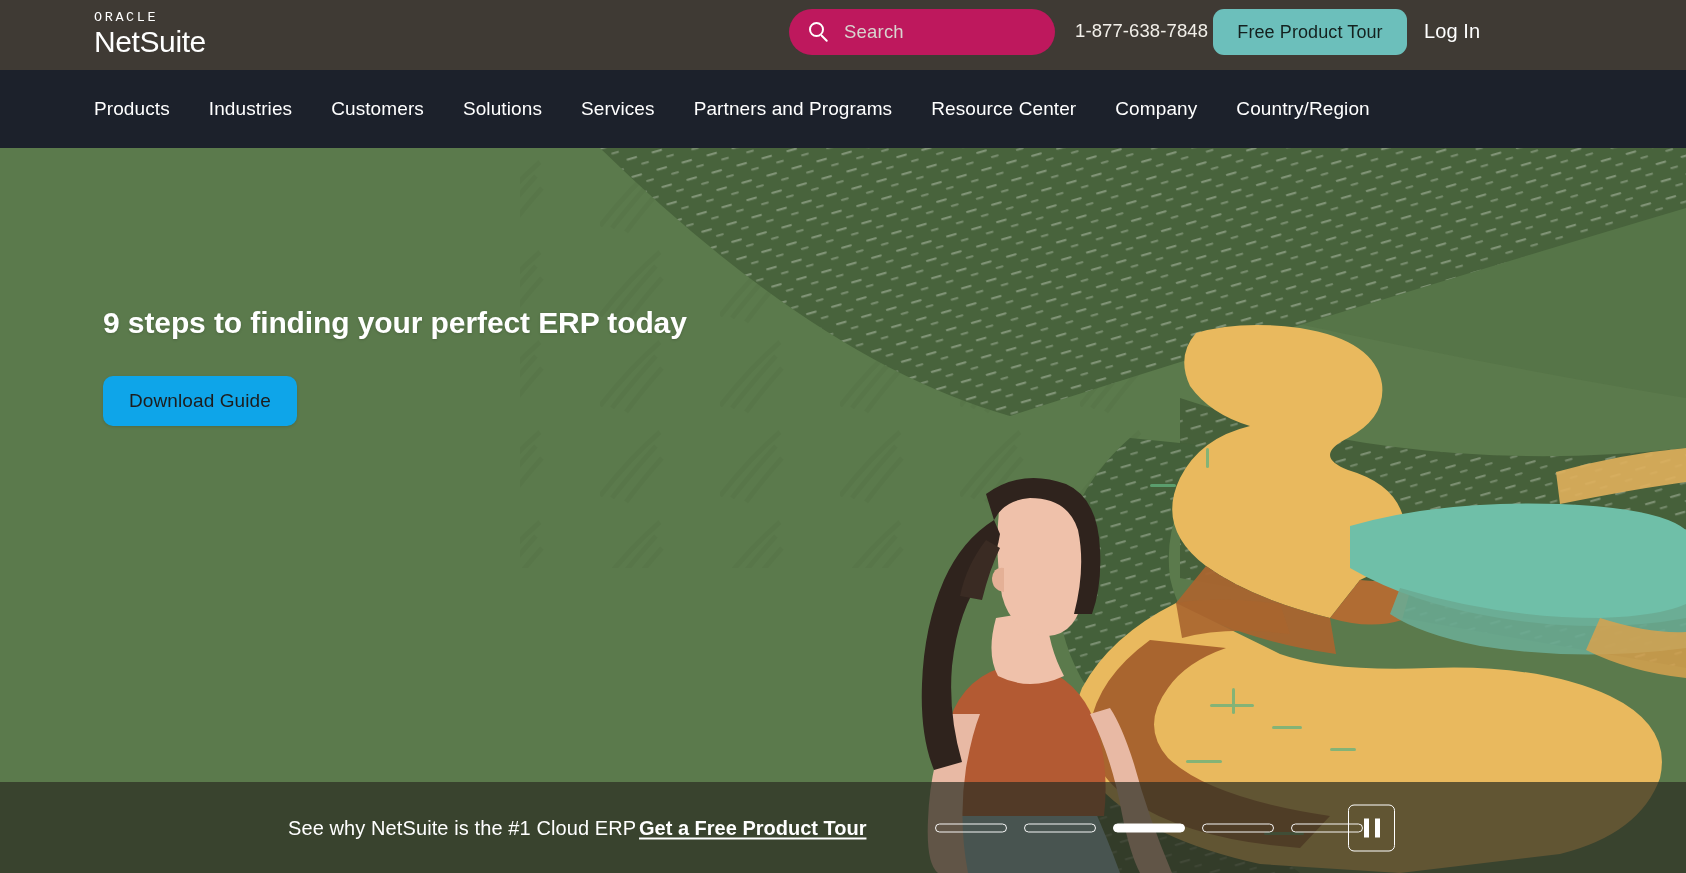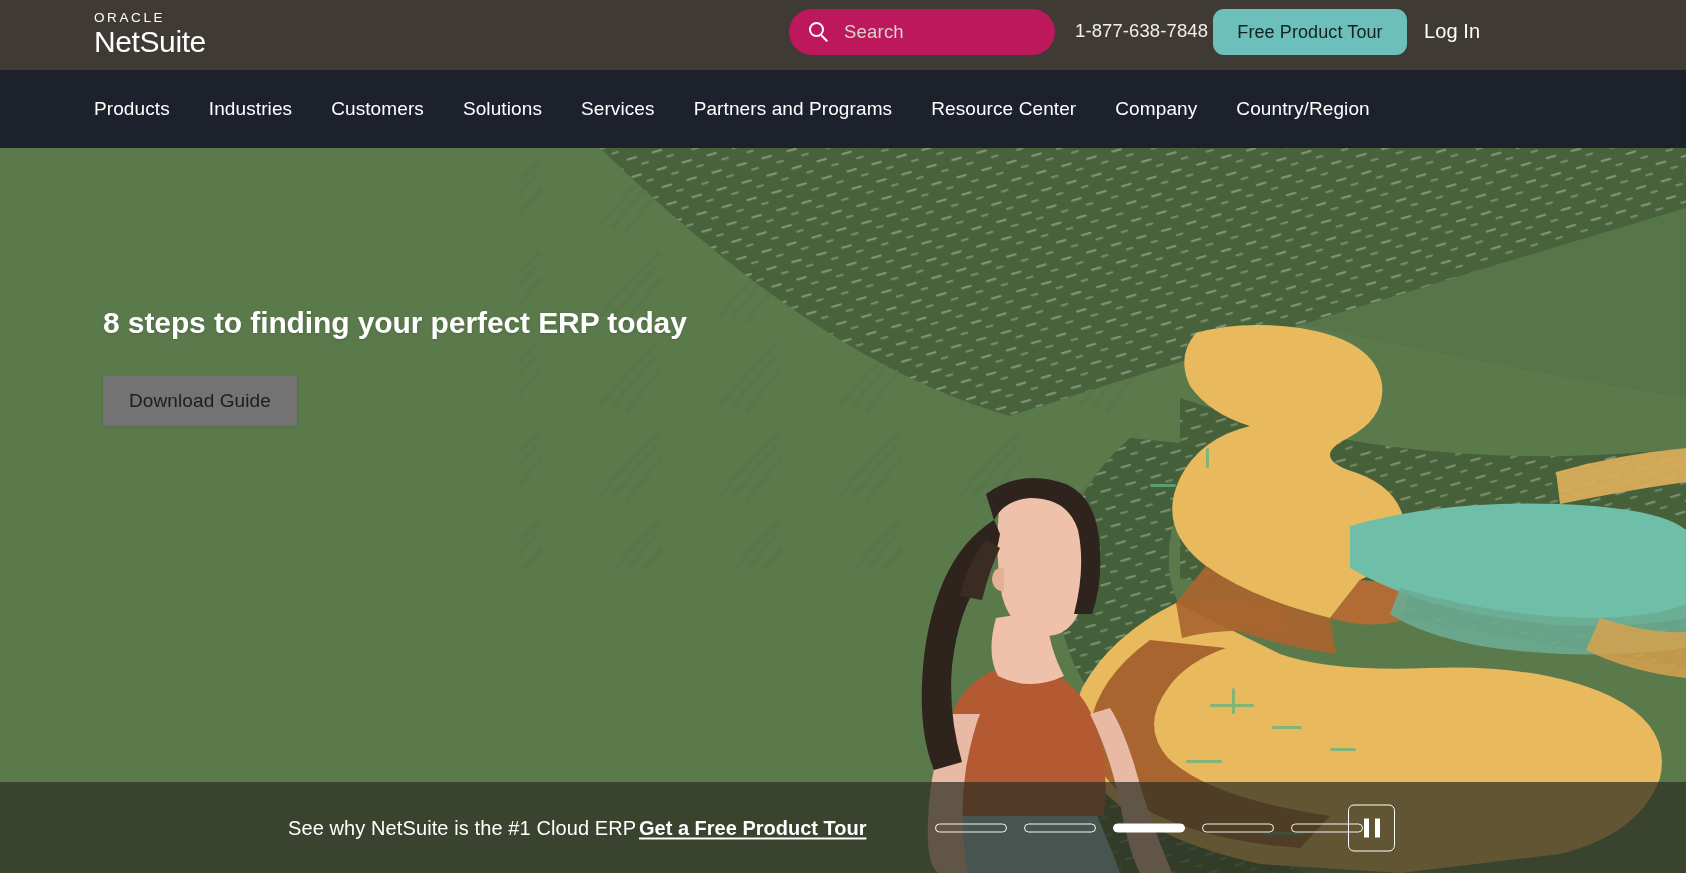--- a/index.html
+++ b/index.html
@@ -12,21 +12,21 @@
   .page { position:relative; width:1686px; height:873px; background:#fff; }
 
   
   .topbar {
     position:absolute; left:0; top:0; width:1686px; height:70px;
     background:#3f3a34; display:flex; align-items:center;
   }
   .logo-wrap { position:absolute; left:94px; top:11px; line-height:1; }
   .logo-oracle {
     color:#ffffff; font-size:13.5px; letter-spacing:2.6px;
-    font-weight:400; font-family:Liberation Sans, sans-serif;
+    font-weight:400; font-family:Liberation Mono, monospace;
   }
   .logo-netsuite {
     color:#ffffff; font-size:30px; font-weight:400; letter-spacing:-0.4px;
     margin-top:2px; font-family:"Liberation Sans", sans-serif;
   }
 
   .search-box {
     position:absolute; left:789px; top:9px; width:266px; height:46px;
     background:#be185d; border-radius:23px; display:flex; align-items:center;
     padding-left:20px; gap:14px; border:none; cursor:text;
@@ -90,21 +90,21 @@
     letter-spacing:-0.5px; text-shadow:0 1px 3px rgba(0,0,0,.13);
     font-family:"Liberation Sans", sans-serif;
     max-width:920px;
   }
   .hero-sub {
     color:#ffffff; font-size:30px; font-weight:bold; margin-top:38px;
     letter-spacing:-0.1px; text-shadow:0 1px 3px rgba(0,0,0,.16);
   }
   .hero-cta {
     margin-top:36px; display:inline-flex; align-items:center; justify-content:center;
-    background:#737373; color:#1d1d1d; border:none; border-radius:1px;
+    background:#0ea5e9; color:#1d1d1d; border:none; border-radius:10px;
     height:50px; padding:0 26px; font-size:19px; cursor:pointer;
     letter-spacing:0.1px; box-shadow:0 1px 3px rgba(0,0,0,.12);
   }
 
   
   .promo {
     position:absolute; left:0; top:782px; width:1686px; height:91px;
     background:rgba(44,46,34,0.72); z-index:10;
     display:flex; align-items:center;
   }
@@ -284,21 +284,21 @@
             <path d="M994 372 Q962 392 944 432 Q924 478 922 536
                      Q920 588 934 622 L962 614 Q948 566 952 518
                      Q958 462 984 426 Q998 404 1000 386 Z" fill="#2f231d"></path>
             <path d="M986 392 Q966 418 960 448 L982 452 Q990 420 1000 400 Z" fill="#3a2b23"></path>
           </g>
         </g>
       </svg>
     </div>
 
     <div class="hero-content">
-      <p class="hero-sub">8 steps to finding your perfect ERP today</p>
+      <p class="hero-sub">9 steps to finding your perfect ERP today</p>
       <button class="hero-cta">Download Guide</button>
     </div>
   </section>
 
   <div class="promo">
     <div class="promo-inner">
 
       <span class="promo-text">See why NetSuite is the #1 Cloud ERP</span>
       <span class="promo-link">Get a Free Product Tour</span>
 

